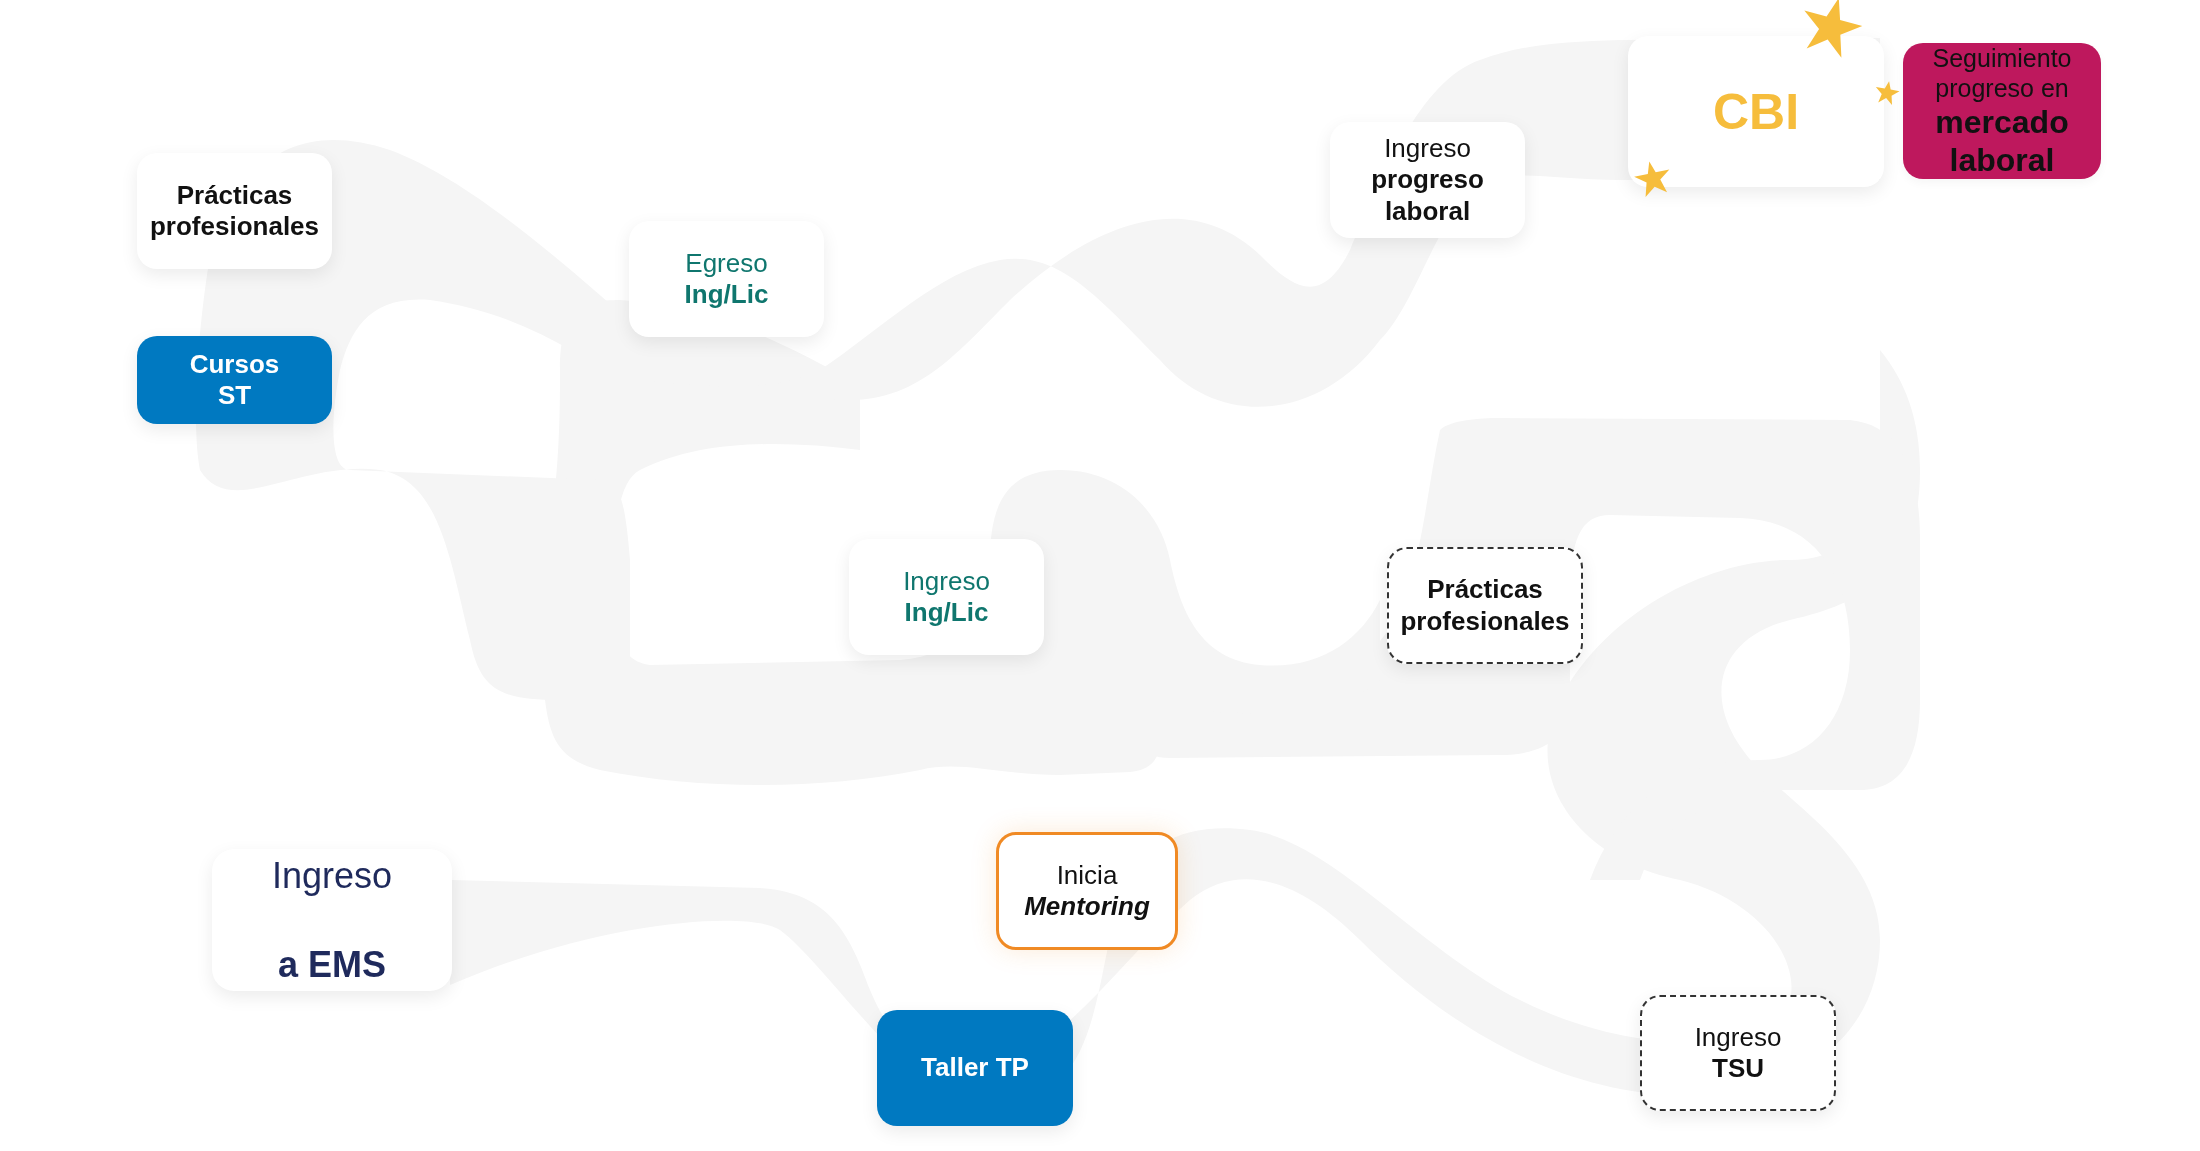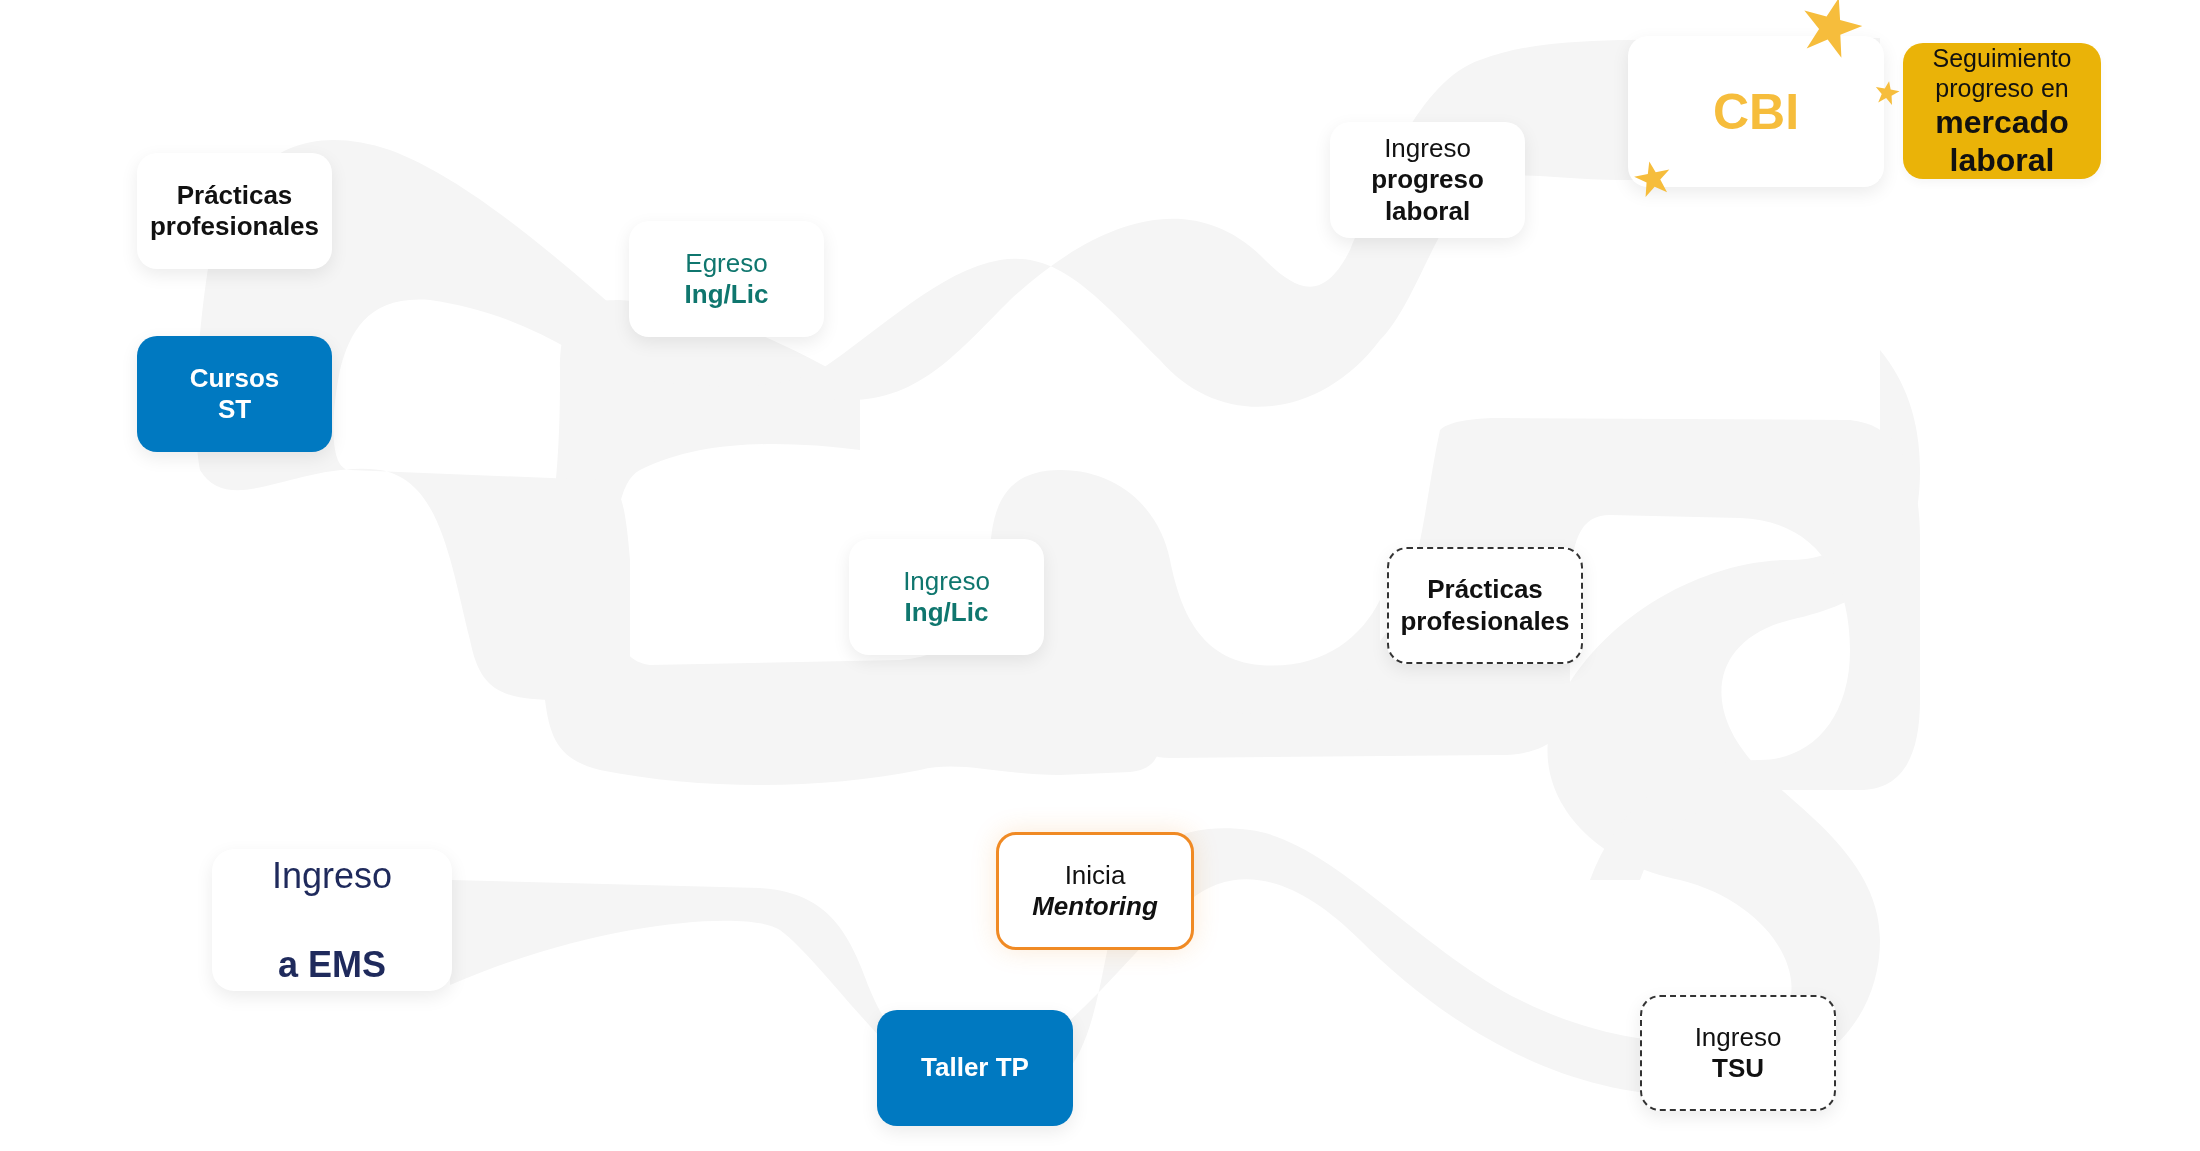--- a/index.html
+++ b/index.html
@@ -14,21 +14,21 @@
     .t-regular { font-weight: 400; }
     .t-bold { font-weight: 700; }
     .fs28 { font-size: 26px; }
     .black { color: #111111; }
     .purple { color: #0f766e; }
     .navy { color: #1F2A5C; }
     .white { color: #ffffff; }
     .blue { background: #0079C1; }
     .dashed { border: 2.5px dashed #333333; }
     .orange { border: 3px solid #F08A24; box-shadow: 0 0 26px rgba(240,138,36,0.18); }
-    .gray { background: #eab308; box-shadow: 0 4px 10px rgba(0,0,0,0.04); }
+    .gray { background: #be185d; box-shadow: 0 4px 10px rgba(0,0,0,0.04); }
     .star { position: absolute; }
   </style>
 </head>
 <body>
 
 <svg id="bg" viewBox="0 0 2200 1151" xmlns="http://www.w3.org/2000/svg">
 
   <path fill="#F5F5F5" d="M450,880 L760,888 C830,892 850,935 870,990 C895,1050 930,1075 990,1065
        C1060,1055 1120,960 1190,900 C1240,860 1300,880 1360,940
        C1440,1020 1560,1100 1700,1095 C1820,1090 1880,1020 1880,940
@@ -73,41 +73,41 @@
 
 <div class="card" style="left:212px; top:849px; width:240px; height:142px; border-radius:22px;">
   <span class="navy t-regular" style="font-size:36px;">Ingreso</span>
   <span class="navy t-bold" style="font-size:36px;margin-top:46px;">a EMS</span>
 </div>
 
 <div class="card blue" style="left:877px; top:1010px; width:196px; height:116px;text-align:center;">
   <span class="white t-bold fs28">Taller TP</span>
 </div>
 
-<div class="card orange" style="left:996px; top:832px; width:198px; height:118px;">
+<div class="card orange" style="left:996px; top:832px; width:182px; height:118px;">
   <span class="black t-regular fs28">Inicia</span>
   <span class="black t-bold fs28" style="font-style:italic;">Mentoring</span>
 </div>
 
 <div class="card dashed" style="left:1640px; top:995px; width:196px; height:116px;">
   <span class="black t-regular fs28">Ingreso</span>
   <span class="black t-bold fs28">TSU</span>
 </div>
 
 <div class="card dashed" style="left:1387px; top:547px; width:196px; height:117px;">
   <span class="black t-bold fs28">Prácticas</span>
   <span class="black t-bold fs28">profesionales</span>
 </div>
 
 <div class="card" style="left:849px; top:539px; width:195px; height:116px;">
   <span class="purple t-regular fs28">Ingreso</span>
   <span class="purple t-bold fs28">Ing/Lic</span>
 </div>
 
-<div class="card blue" style="left:137px; top:336px; width:195px; height:116px;">
+<div class="card blue" style="left:137px; top:336px; width:195px; height:88px;">
   <span class="white t-bold fs28">Cursos</span>
   <span class="white t-bold fs28">ST</span>
 </div>
 
 <div class="card" style="left:137px; top:153px; width:195px; height:116px;">
   <span class="black t-bold fs28">Prácticas</span>
   <span class="black t-bold fs28">profesionales</span>
 </div>
 
 <div class="card" style="left:629px; top:221px; width:195px; height:116px;">

